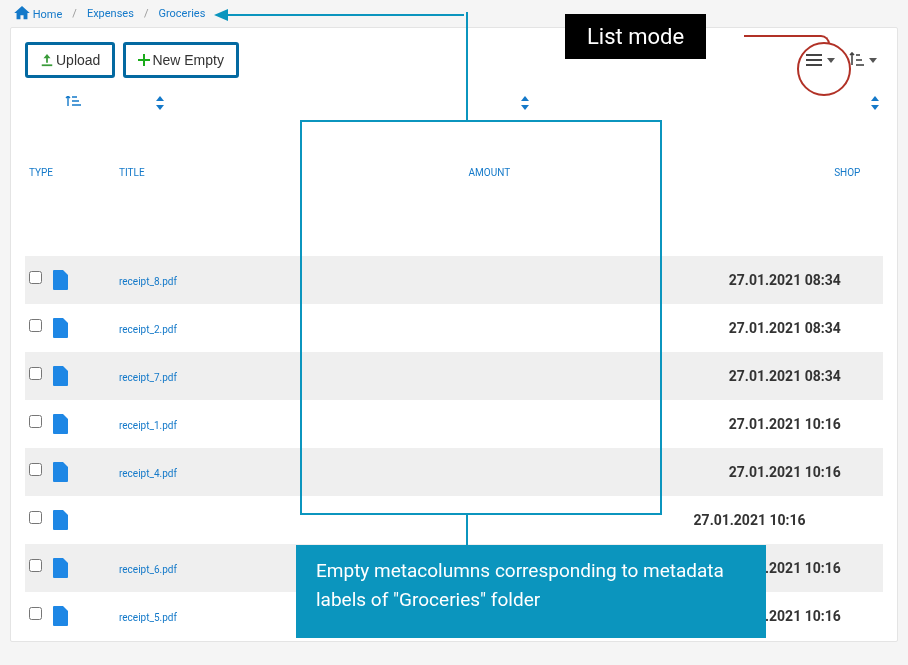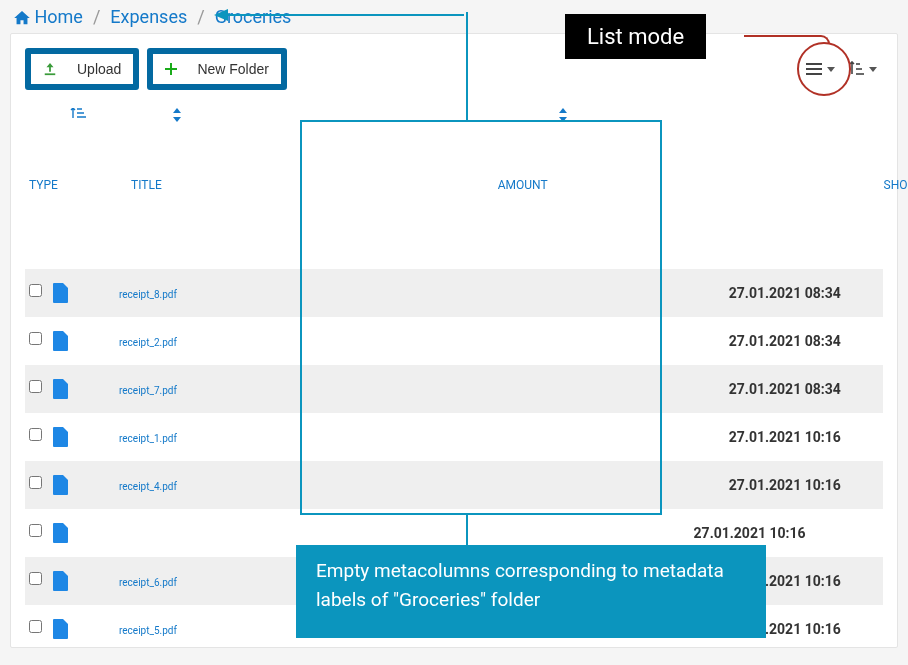--- a/index.html
+++ b/index.html
@@ -11,21 +11,21 @@
     position: relative;
     overflow: hidden;
   }
 
   
   .breadcrumb {
     display: flex;
     align-items: center;
     gap: 6px;
     padding: 6px 14px 6px 14px;
-    font-size: 18px;
+    font-size: 11px;
   }
   .breadcrumb a { color: #1479c9; text-decoration: none; }
   .breadcrumb .sep { color: #999; margin: 0 4px; }
   .home-icon { width: 16px; height: 14px; display: inline-block; vertical-align: -2px; fill:#1479c9; }
 
   
   .panel {
     margin: 0 10px 10px 10px;
     background: #fff;
     border: 1px solid #e4e4e4;
@@ -33,23 +33,23 @@
     padding: 14px 14px 10px 14px;
     height: 615px;
     position: relative;
   }
 
   
   .toolbar { display: flex; align-items: center; }
   .btn {
     display: inline-flex;
     align-items: center;
-    gap: 20px;
+    gap: 2px;
     background: #fff;
-    border: 6px solid #0369a1;
+    border: 3px solid #0369a1;
     border-radius: 3px;
     padding: 7px 12px;
     font-size: 14px;
     color: #333;
     cursor: pointer;
   }
   .btn + .btn { margin-left: 8px; }
   .upload-icon { width: 14px; height: 14px; fill:#3a9b3a; }
   .plus-icon { width: 12px; height: 12px; }
   .plus-icon line { stroke:#1aab1a; stroke-width:2; }
@@ -71,23 +71,22 @@
     border-top: 5px solid #555;
     display: inline-block;
   }
 
   
   .thead {
     display: flex;
     align-items: flex-end;
     margin-top: 18px;
     padding: 0 4px 8px 4px;
-    font-size: 12px;
+    font-size: 10px;
     color: #1479c9;
-    gap: 12px;
   }
   .col-type   { width: 90px; }
   .col-title  { flex: 1.7; }
   .col-amount { flex: 1.1; text-align: left; }
   .col-shop   { flex: 0.9; text-align: left; }
   .col-date   { flex: 1.0; text-align: left; }
   .col-created{ flex: 1.55; text-align: center; font-weight: bold; }
   .col-header { display: flex; align-items: center; gap: 10px;}
   .col-header .hs { margin-left: auto; margin-right: 14px;}
 
@@ -199,21 +198,21 @@
         <path d="M8 1 L12 6 H9 V11 H7 V6 H4 Z"></path>
           <rect x="2" y="13" width="12" height="2"></rect>
       </svg>
       <span>Upload</span>
     </button>
     <button class="btn">
       <svg class="plus-icon" viewBox="0 0 12 12">
         <line x1="6" y1="0" x2="6" y2="12"></line>
           <line x1="0" y1="6" x2="12" y2="6"></line>
       </svg>
-      <span>New Folder</span>
+      <span>New Empty</span>
     </button>
     <div class="spacer"></div>
     <div class="iconbtn">
       <svg viewBox="0 0 18 14">
         <line x1="1" y1="2" x2="17" y2="2" stroke="#444" stroke-width="2"></line>
         <line x1="1" y1="7" x2="17" y2="7" stroke="#444" stroke-width="2"></line>
         <line x1="1" y1="12" x2="17" y2="12" stroke="#444" stroke-width="2"></line>
       </svg>
       <span class="caret"></span>
     </div>

